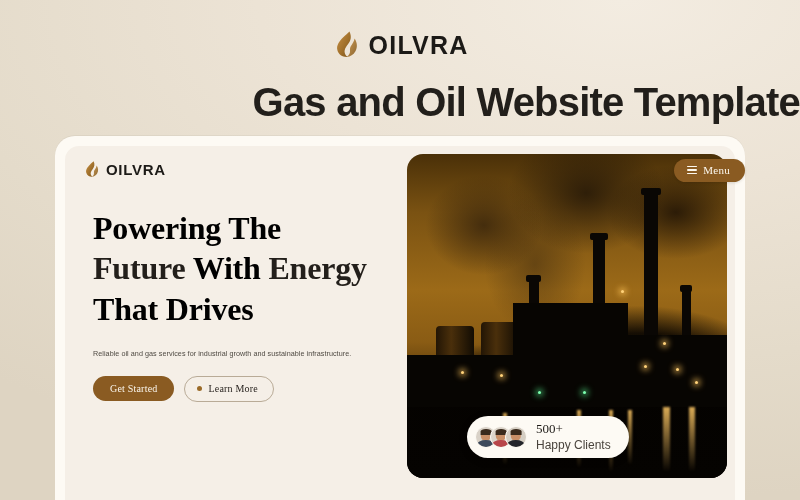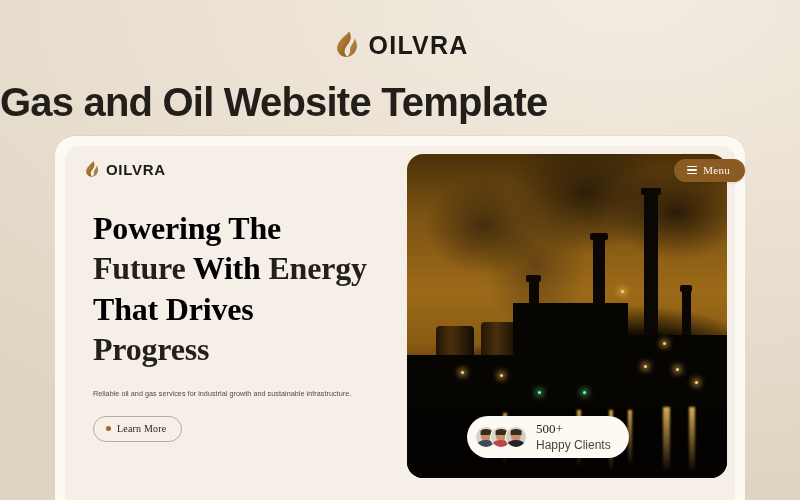--- a/index.html
+++ b/index.html
@@ -45,21 +45,21 @@
     letter-spacing: 1.2px;
     color: #1c1a17;
   }
 
   
   .page-title {
     position: absolute;
     top: 80px;
     left: 0;
     width: 100%;
-    text-align: left;
+    text-align: right;
     font-family: "Liberation Sans", sans-serif;
     font-weight: 700;
     font-size: 40px;
     letter-spacing: -0.8px;
     color: #221f1b;
   }
 
   
   .mock-frame {
     position: absolute;
@@ -391,26 +391,26 @@
             <i></i>
           </span>
         <span>Menu</span>
       </button>
 
       <div class="hero-left">
         <h1 class="headline">
           <span class="line"><span class="gold">Powering The</span></span>
           <span class="line"><span class="dark">Future </span><span class="gold">With </span><span class="dark">Energy</span></span>
           <span class="line"><span class="gold">That Drives</span></span>
-          <span class="line"><span class="dark">Progress</span></span>
         </h1>
 
         <p class="hero-sub">Reliable oil and gas services for industrial growth and sustainable infrastructure.</p>
 
         <div class="cta-row">
+          <button class="btn-primary">Get Started</button>
           <button class="btn-ghost">
             <span class="dot"></span>
             <span>Learn More</span>
           </button>
         </div>
       </div>
 
       <div class="photo-wrap">
         <div class="photo">
 

